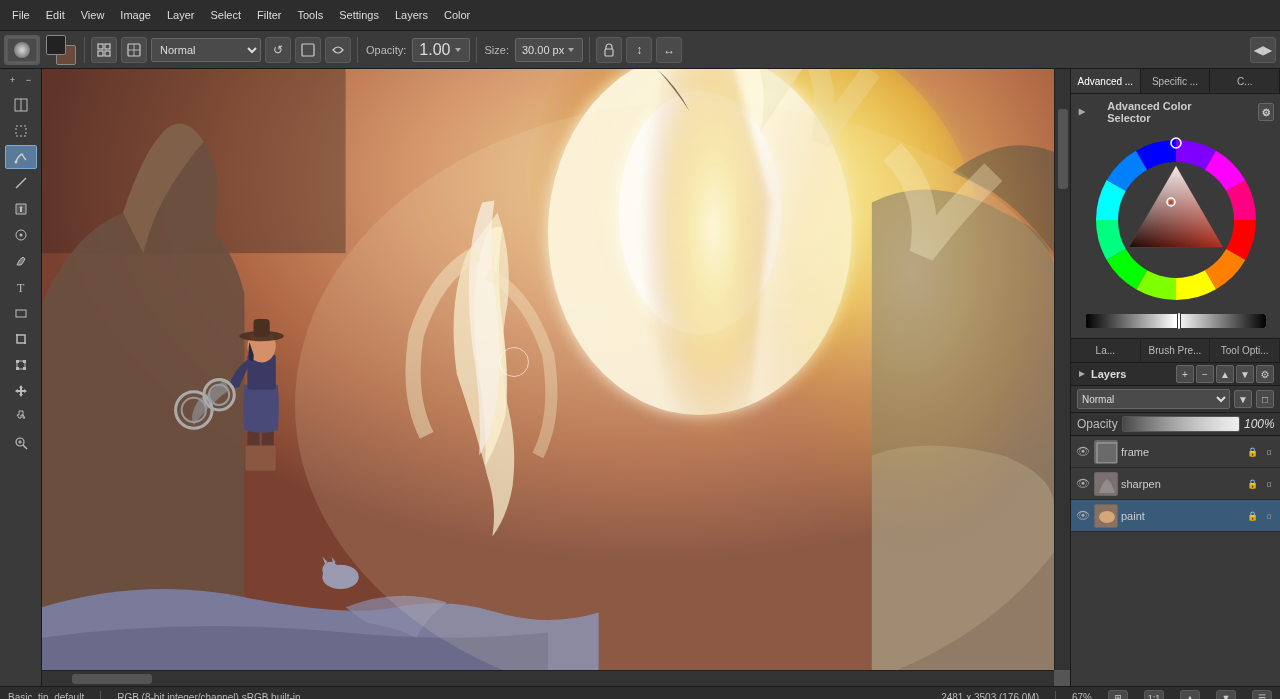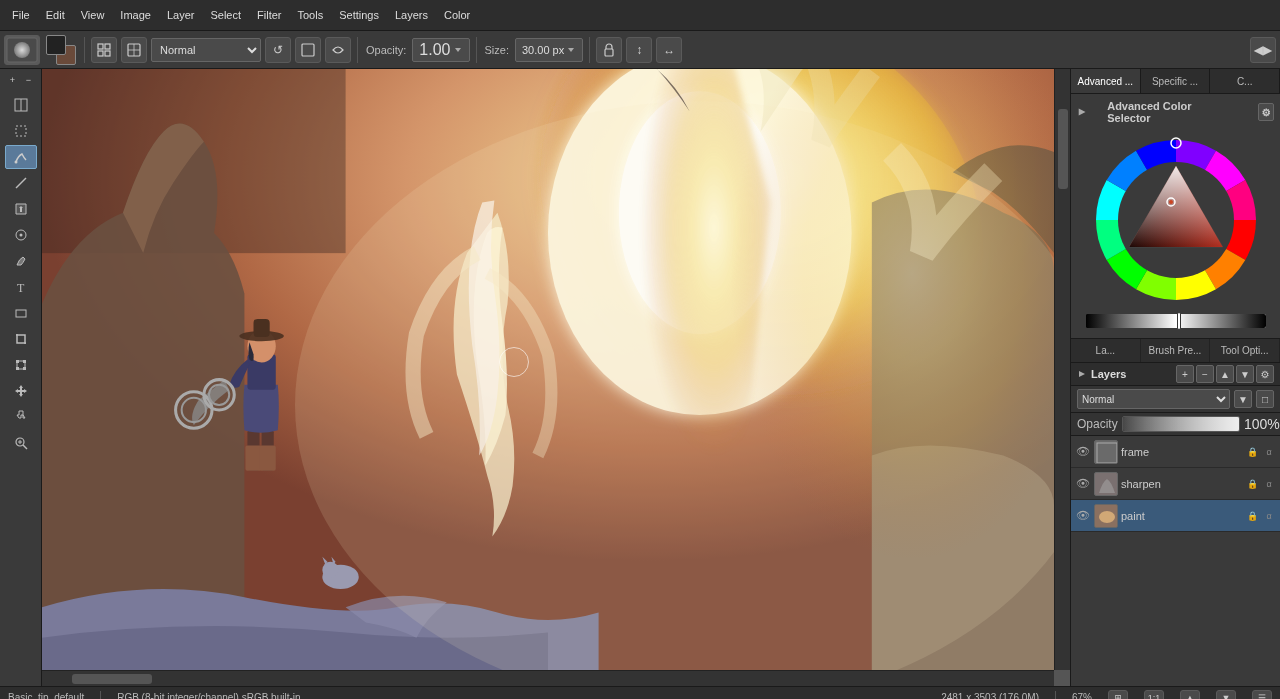--- a/index.html
+++ b/index.html
@@ -323,21 +323,21 @@
     .opacity-label { font-size: 12px; color: #bbb; text-align: center; }
     .opacity-bar {
       flex: 1;
       height: 16px;
       background: linear-gradient(to right, transparent, #aaa);
       border: 1px solid #555;
       border-radius: 2px;
       position: relative;
       cursor: pointer;
     }
-    .opacity-value { font-size: 14px; color: #ddd; width: 30px; text-align: right; }
+    .opacity-value { font-size: 12px; color: #ddd; width: 30px; text-align: right; font-style: italic; }
 
     .layers-list {
       flex: 1;
       overflow-y: auto;
       background: #3a3a3a;
     }
     .layer-item {
       display: flex; align-items: center;
       padding: 3px 4px;
       border-bottom: 1px solid #2a2a2a;

